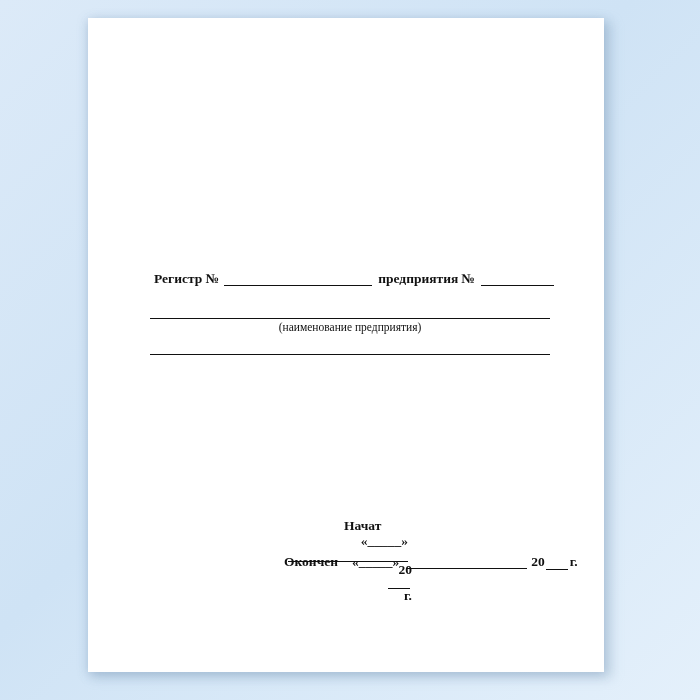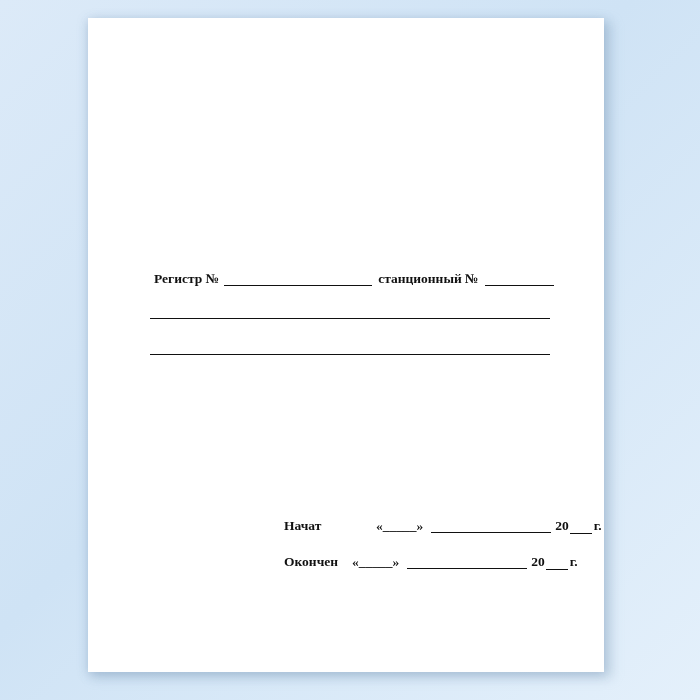--- a/index.html
+++ b/index.html
@@ -101,21 +101,21 @@
   
   .bottom-row {
     position: absolute;
     display: flex;
     align-items: flex-end;
     font-size: 13.5px;
     font-weight: bold;
     color: #111;
     white-space: nowrap;
   }
-  #row-started { left: 196px; top: 500px; }
+  #row-started { left: 196px; top: 500px; flex-direction: column; }
   #row-finished { left: 196px; top: 536px; }
   .b-label { width: 68px; line-height: 15px; }
   .quote-blank {
     line-height: 15px;
     padding-right: 4px;
     font-family: Liberation Serif, serif;
   }
   .rule-date {
     width: 120px;
     border-bottom: 1.2px solid #111;
@@ -138,25 +138,26 @@
 <div class="backdrop"></div>
 <div class="page-shadow"></div>
 
 <div class="page">
 
 
 
   <div class="field-row" id="row-register">
     <span class="lbl">Регистр №</span>
     <span class="rule rule-a"></span>
-    <span class="lbl mid">станционный №</span>
+    <span class="lbl mid">предприятия №</span>
     <span class="rule rule-b"></span>
   </div>
 
   <div class="long-line" id="line-ent-top"></div>
+  <div class="caption">(наименование предприятия)</div>
   <div class="long-line" id="line-ent-bottom"></div>
 
   <div class="bottom-row" id="row-started">
     <span class="b-label">Начат</span>
     <span class="gap-sm"></span>
     <span class="quote-blank">«_____»</span>
     <span class="rule-date"></span>
     <span class="yr">20</span>
       <span class="yr-blank"></span>
       <span class="yr">г.</span>

